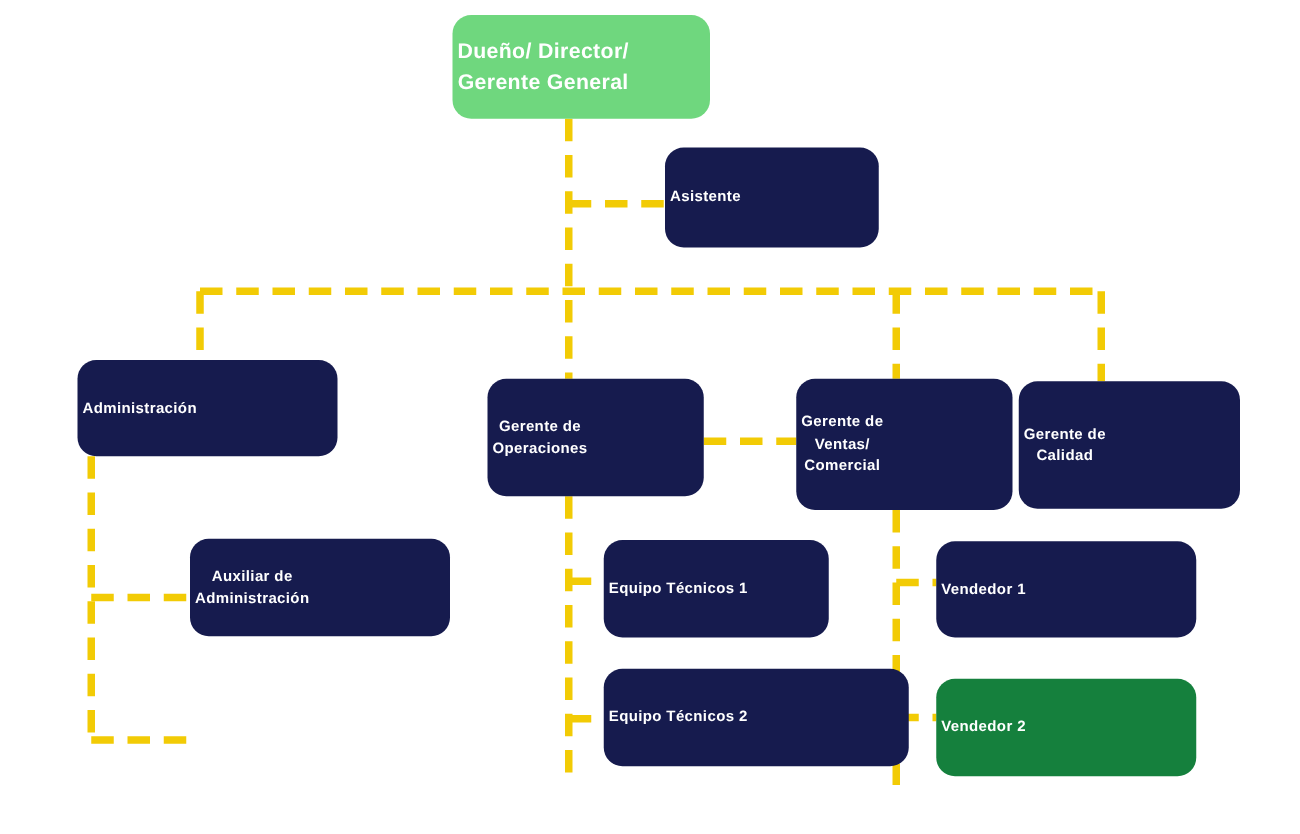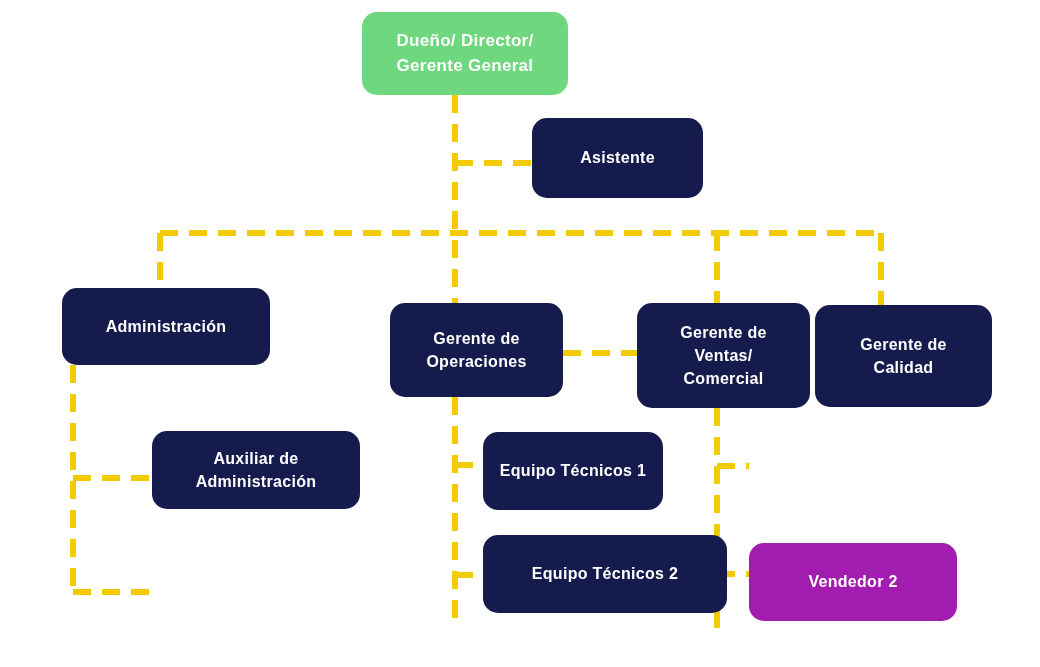--- a/index.html
+++ b/index.html
@@ -27,29 +27,29 @@
     fill: none;
     stroke-width: 6;
     stroke-dasharray: 18 11;
     stroke-linecap: butt;
   }
   .node {
     position: absolute;
     border-radius: 15px;
     display: flex;
     align-items: center;
-    justify-content: center;
+    justify-content: flex-start;
     text-align: center;
     box-sizing: border-box;
-    padding: 6px 16px;
+    padding: 6px 4px;
   }
   .node span {
     color: #ffffff;
     font-weight: 700;
-    font-size: 16px;
+    font-size: 12px;
     line-height: 1.45;
     letter-spacing: 0.3px;
     white-space: pre-line;
   }
   .node.root span {
     font-size: 17px;
   }
 </style>
 </head>
 <body>
@@ -100,16 +100,19 @@
     <div class="node" style="left: 152px; top: 431px; width: 208px; height: 78px; background: rgb(22, 27, 78);">
       <span>Auxiliar de
 Administración</span>
     </div>
     <div class="node" style="left: 483px; top: 432px; width: 180px; height: 78px; background: rgb(22, 27, 78);">
       <span>Equipo Técnicos 1</span>
     </div>
     <div class="node" style="left: 483px; top: 535px; width: 244px; height: 78px; background: rgb(22, 27, 78);">
       <span>Equipo Técnicos 2</span>
     </div>
-    <div class="node" style="left: 749px; top: 543px; width: 208px; height: 78px; background: #a21caf;">
+    <div class="node" style="left: 749px; top: 433px; width: 208px; height: 77px; background: rgb(22, 27, 78);">
+      <span>Vendedor 1</span>
+    </div>
+    <div class="node" style="left: 749px; top: 543px; width: 208px; height: 78px; background: #15803d;">
       <span>Vendedor 2</span>
     </div>
   </div>
 
 </body></html>

